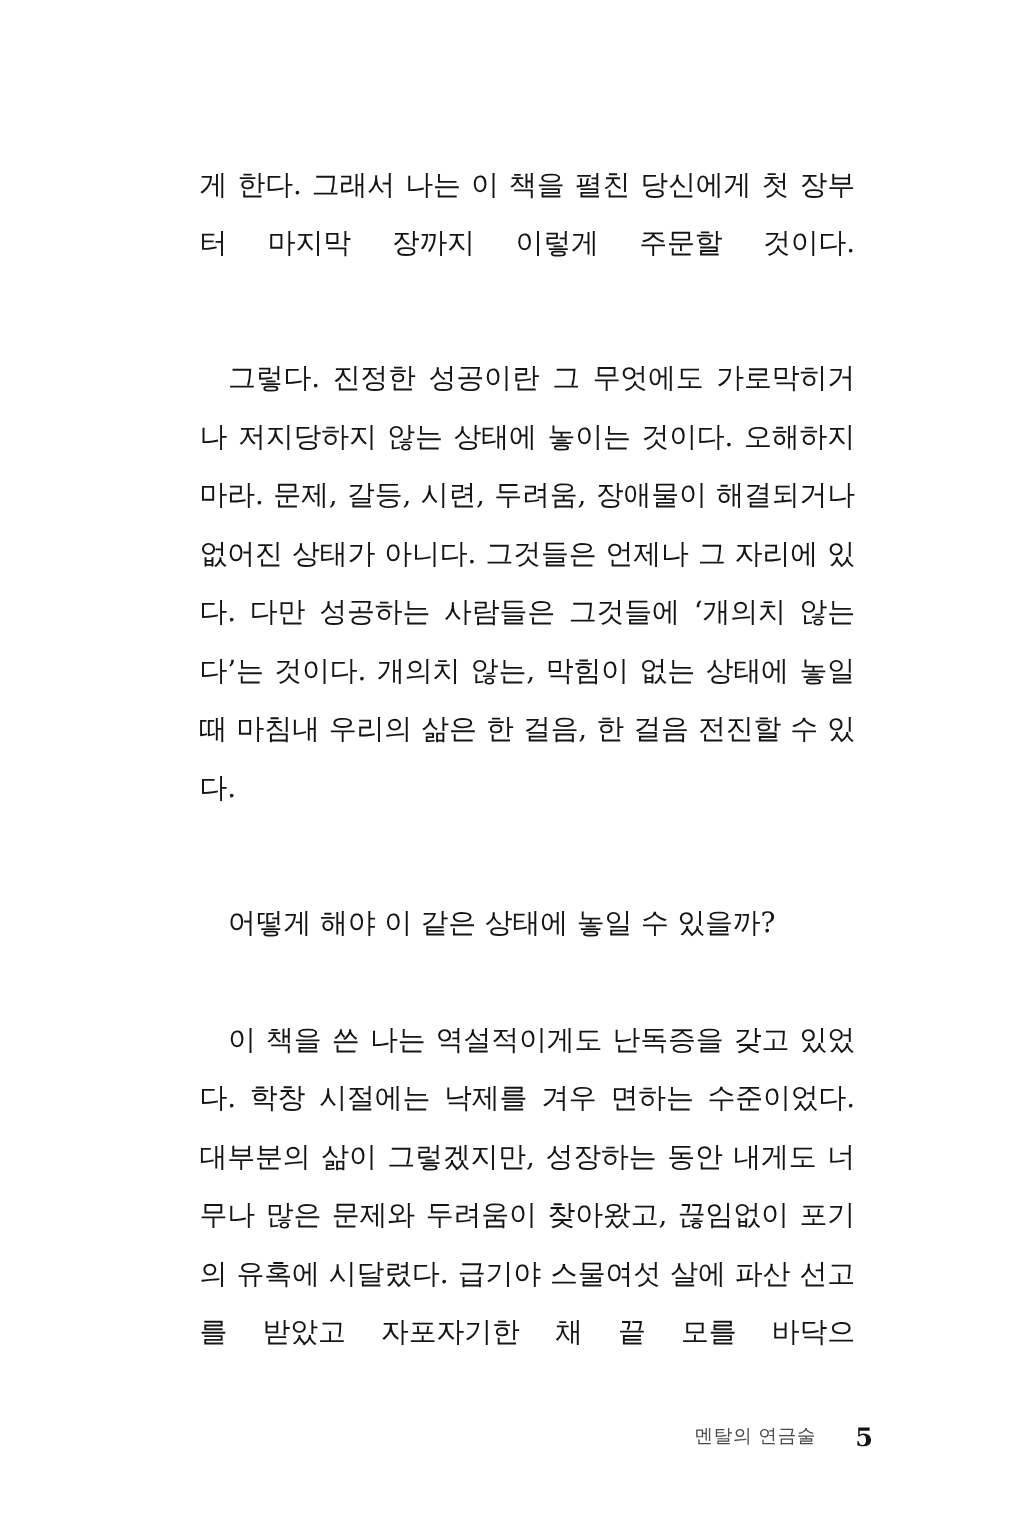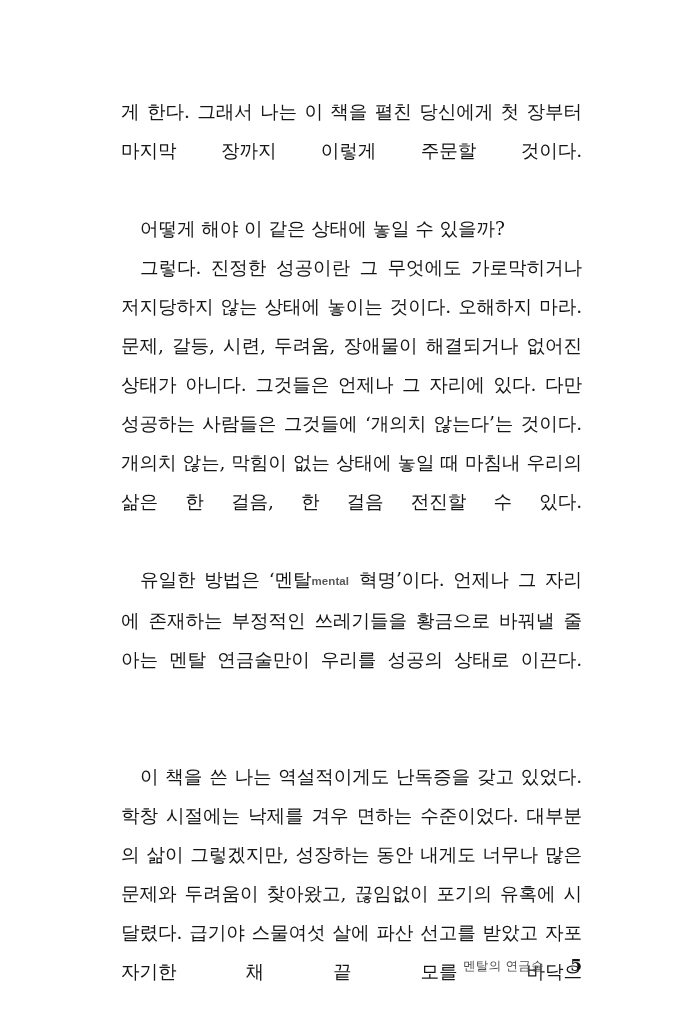--- a/index.html
+++ b/index.html
@@ -19,21 +19,21 @@
 
   
   .text-column {
     position: absolute;
     left: 121px;
     top: 92px;
     width: 461px;
   }
 
   .para {
-    margin: 0;
+    margin: 12px;
     font-family: "DejaVu Serif", "Liberation Serif", serif;
     font-size: 18.6px;
     line-height: 39px;
     color: #151515;
     text-align: justify;
     text-justify: inter-character;
     word-break: break-all;
     letter-spacing: -0.1px;
     text-indent: 0;
     -webkit-font-smoothing: antialiased;
@@ -67,21 +67,21 @@
   }
 
   
   .footer {
     position: absolute;
     left: 0;
     right: 0;
     bottom: 49px;
     height: 26px;
     display: flex;
-    align-items: flex-end;
+    align-items: flex-start;
     justify-content: flex-end;
     padding-right: 100px;
     box-sizing: border-box;
   }
   .running-head {
     font-family: "Liberation Sans", "DejaVu Sans", sans-serif;
     font-size: 12.5px;
     color: #4b4b4f;
     letter-spacing: 0.4px;
     white-space: nowrap;
@@ -98,25 +98,24 @@
 </head>
 <body>
 
 <div class="page">
 
   <div class="text-column">
 
     <p class="para">게 한다. 그래서 나는 이 책을 펼친 당신에게 첫 장부터 마지막 장까지 이렇게 주문할 것이다.</p>
 
 
+    <p class="para indent">그렇다. 진정한 성공이란 그 무엇에도 가로막히거나 저지당하지 않는 상태에 놓이는 것이다. 오해하지 마라. 문제, 갈등, 시련, 두려움, 장애물이 해결되거나 없어진 상태가 아니다. 그것들은 언제나 그 자리에 있다. 다만 성공하는 사람들은 그것들에 ‘개의치 않는다’는 것이다. 개의치 않는, 막힘이 없는 상태에 놓일 때 마침내 우리의 삶은 한 걸음, 한 걸음 전진할 수 있다.</p>
+
     <p class="para indent nostretch">어떻게 해야 이 같은 상태에 놓일 수 있을까?</p>
 
-    <p class="para indent">그렇다. 진정한 성공이란 그 무엇에도 가로막히거나 저지당하지 않는 상태에 놓이는 것이다. 오해하지 마라. 문제, 갈등, 시련, 두려움, 장애물이 해결되거나 없어진 상태가 아니다. 그것들은 언제나 그 자리에 있다. 다만 성공하는 사람들은 그것들에 ‘개의치 않는다’는 것이다. 개의치 않는, 막힘이 없는 상태에 놓일 때 마침내 우리의 삶은 한 걸음, 한 걸음 전진할 수 있다.</p>
-
-    <p class="para indent"><span>유일한 방법은 ‘멘탈</span><span class="gloss">mental</span><span> 혁명’이다. 언제나 그 자리에 존재하는 부정적인 쓰레기들을 황금으로 바꿔낼 줄 아는 멘탈 연금술만이 우리를 성공의 상태로 이끈다.</span></p>
 
     <p class="para indent spaced-before">이 책을 쓴 나는 역설적이게도 난독증을 갖고 있었다. 학창 시절에는 낙제를 겨우 면하는 수준이었다. 대부분의 삶이 그렇겠지만, 성장하는 동안 내게도 너무나 많은 문제와 두려움이 찾아왔고, 끊임없이 포기의 유혹에 시달렸다. 급기야 스물여섯 살에 파산 선고를 받았고 자포자기한 채 끝 모를 바닥으</p>
 
   </div>
 
   <div class="footer">
     <span class="running-head">멘탈의 연금술</span>
     <span class="page-number">5</span>
   </div>
 

